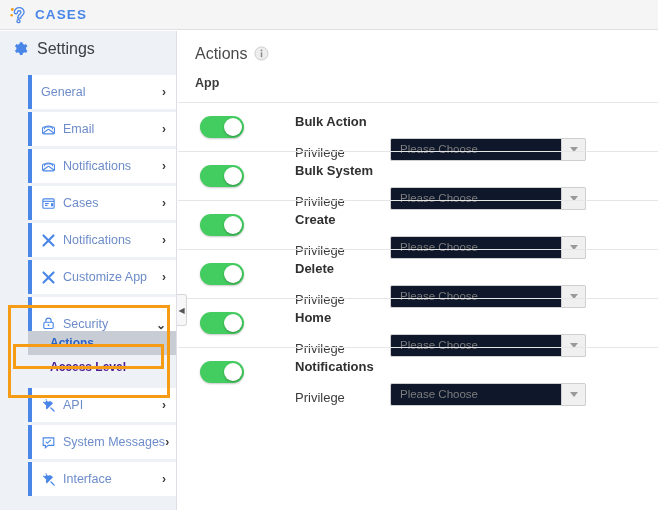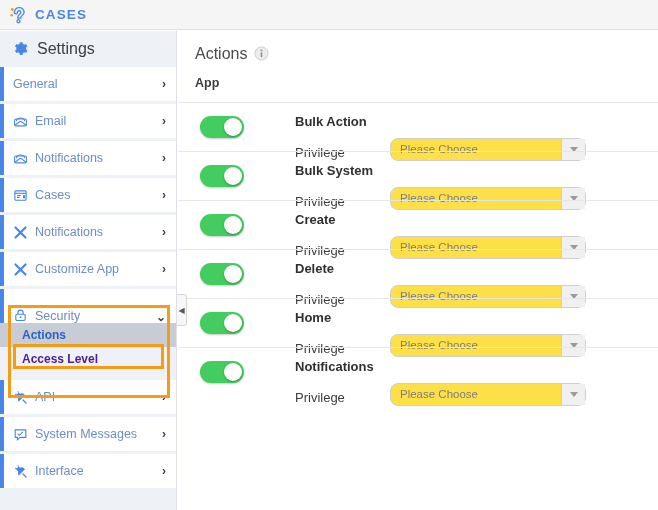--- a/index.html
+++ b/index.html
@@ -34,21 +34,21 @@
     border-right: 1px solid #dcdfe4;
   }
   #settings-head {
     height: 35px; display: flex; align-items: center;
     padding-left: 11px;
   }
   #gear-icon { width: 17px; height: 17px; flex: none; }
   #settings-label {
     margin-left: 9px; font-size: 16px; color: #3c4043;
   }
-  #nav-list { margin-top: 1px; }
+  #nav-list { margin-top: 9px; padding-left: 28px; }
 
   .nav-item {
     position: relative;
     height: 34px; margin-bottom: 3px;
     background: #ffffff;
     display: flex; align-items: center;
     padding-left: 13px; padding-right: 10px;
     cursor: pointer;
   }
   .nav-item::before {
@@ -136,22 +136,22 @@
     position: absolute; left: 117px; top: 11px;
     font-size: 13px; font-weight: bold; color: #303030;
   }
   .priv-label {
     position: absolute; left: 117px; top: 42px;
     font-size: 13px; font-weight: normal; color: #3d3d3d;
   }
   .select {
     position: absolute; left: 212px; top: 35px;
     width: 196px; height: 23px;
-    border: 1px solid #cfcfcf; background: #fde047;
-    border-radius: 8px; cursor: pointer;
+    border: 1px solid #cfcfcf; background: #0f172a;
+    border-radius: 2px; cursor: pointer;
   }
   .select .val {
     position: absolute; left: 9px; top: 4px;
     font-size: 11.5px; color: #7d7d7d;
   }
   .select .arrowbox {
     position: absolute; right: 0; top: 0; bottom: 0;
     width: 24px; background: #f0f0f0;
     border-left: 1px solid #cfcfcf;
     display: flex; align-items: center; justify-content: center;

